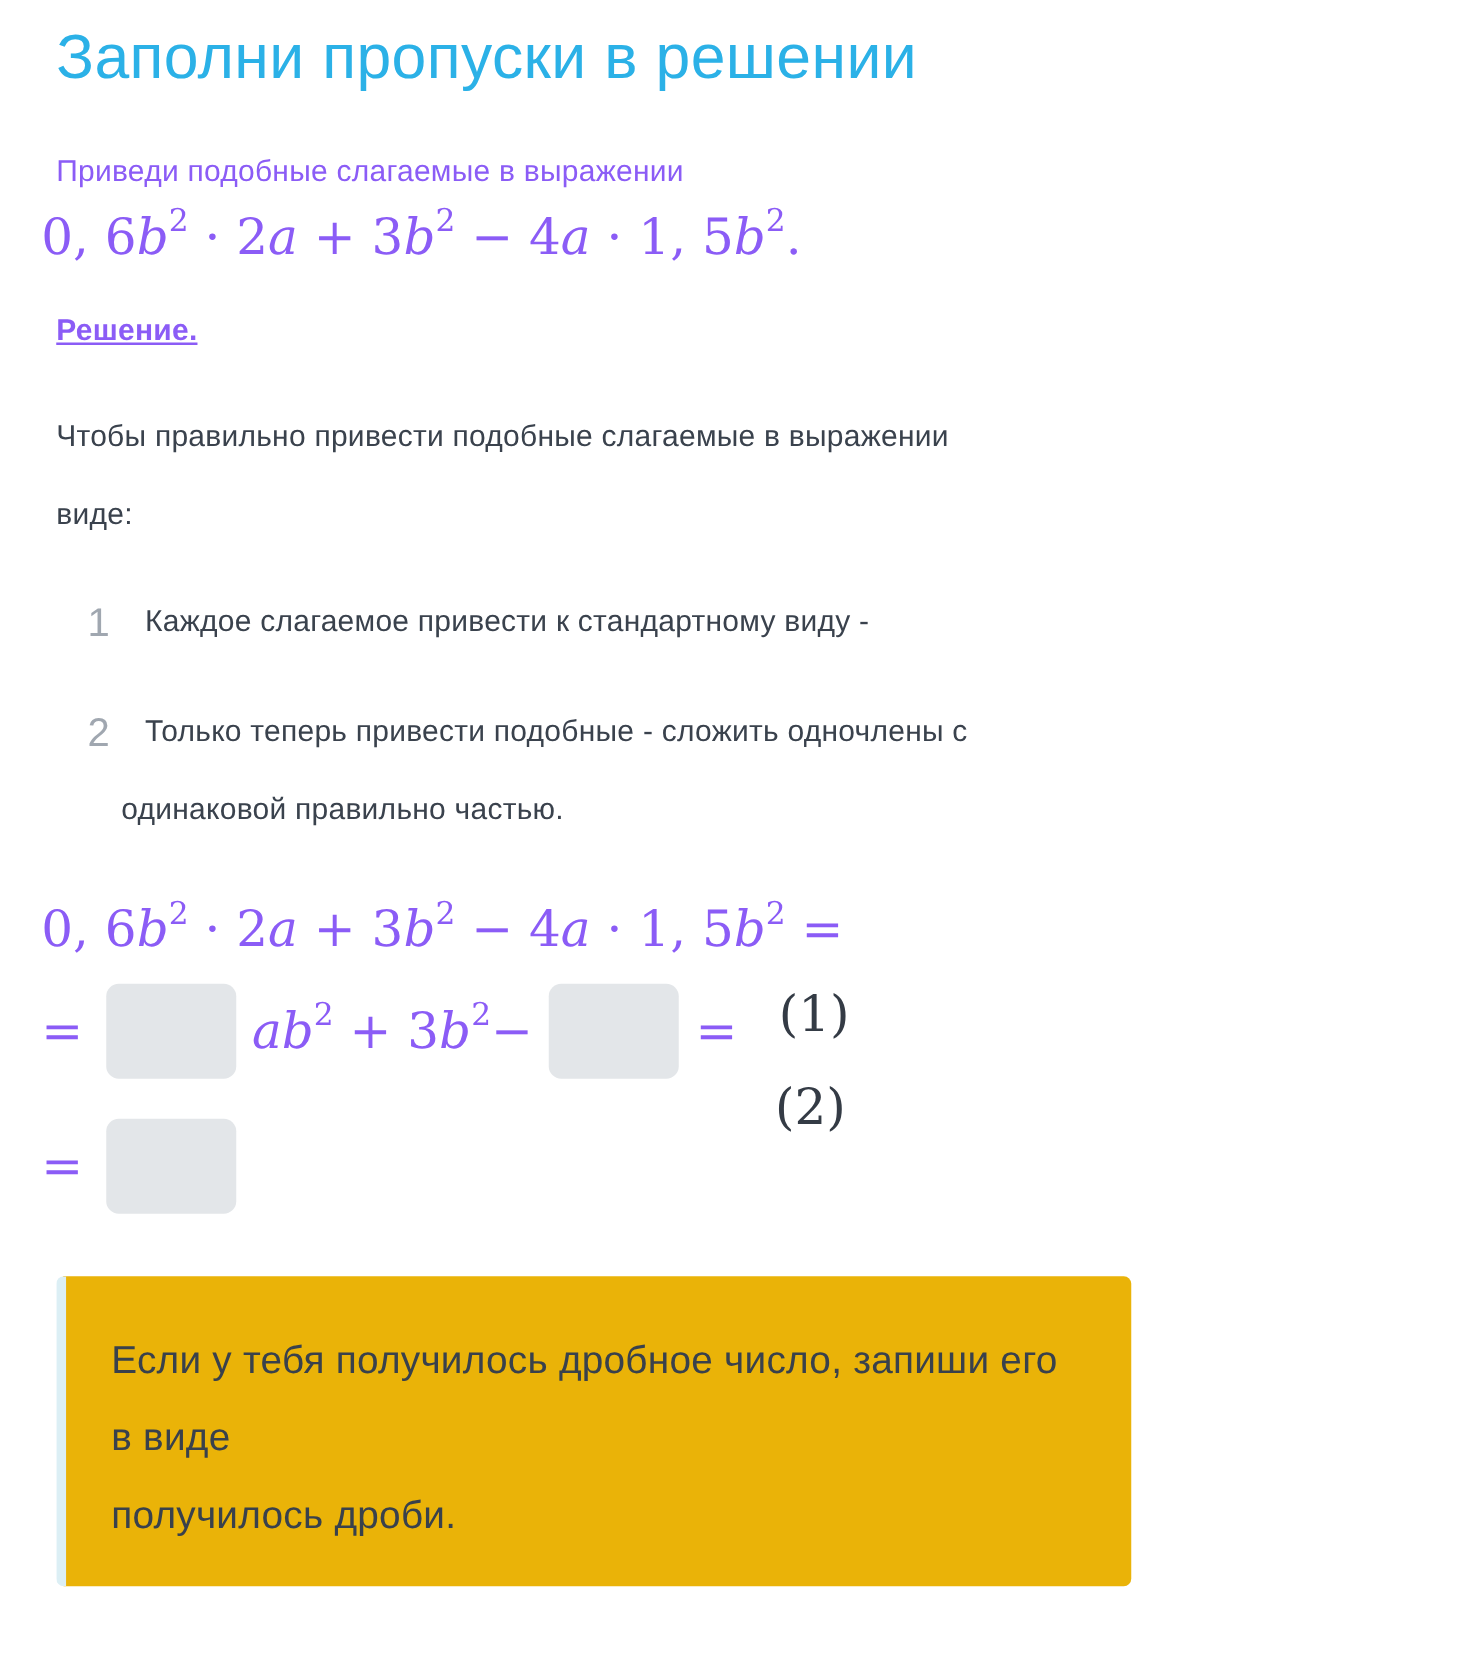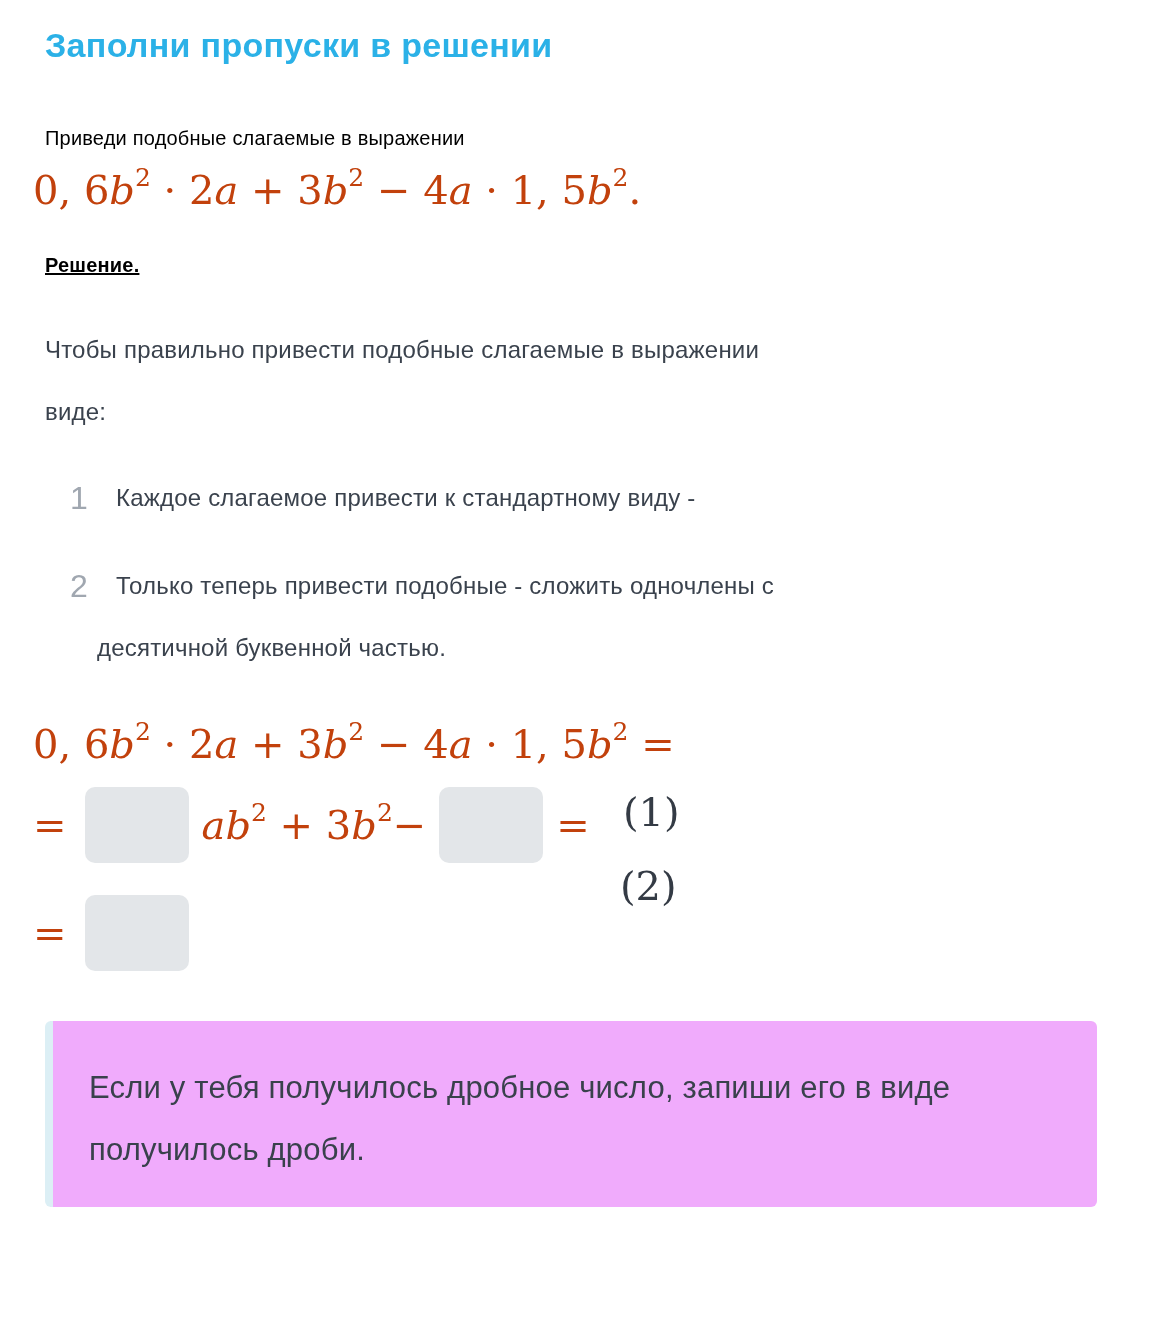--- a/index.html
+++ b/index.html
@@ -11,43 +11,43 @@
     overflow: hidden;
     font-family: "Liberation Sans", sans-serif;
     color: #3A424D;
   }
   .page {
     padding: 22px 45px 0 45px;
   }
   
   .title {
     margin: 0 0 46px 0;
-    font-size: 34px;
+    font-size: 50px;
     line-height: 46px;
-    font-weight: 700;
+    font-weight: 400;
     letter-spacing: 0.3px;
     color: #2BB1E7;
   }
   
   .body-text {
     margin: 0;
-    font-size: 20px;
+    font-size: 24px;
     line-height: 48px;
     letter-spacing: 0.2px;
-    color: #000000;
+    color: #8b5cf6;
   }
   .bold { font-weight: 700; text-decoration: underline; }
   .solution-heading { margin: 0 0 30px 0; }
   .intro-wrap { margin: 0 0 24px 0; }
   .intro-line { display: block; font-size: 24px; line-height: 62px; letter-spacing: 0.2px; }
   
   .math {
     font-family: "DejaVu Serif", serif;
     font-size: 40px;
-    color: #c2410c;
+    color: #8b5cf6;
     white-space: nowrap;
   }
   .m-var { font-style: italic; }
   .m-num { font-style: normal; }
   sup.m-sup {
     font-size: 25px;
     font-style: normal;
     line-height: 0;
     position: relative;
     top: -4px;
@@ -100,22 +100,22 @@
     font-size: 40px;
     line-height: 50px;
     color: #343B45;
   }
   .eq-num-1 { top: 72px; left: 590px; }
   .eq-num-2 { top: 146px; left: 587px; }
   
   .hint-box {
     margin-top: 48px;
     box-sizing: border-box;
-    width: 1052px;
-    background: #f0abfc;
+    width: 860px;
+    background: #eab308;
     border-left: 8px solid #DCEFF5;
     border-radius: 6px;
     padding: 36px 45px 26px 36px;
   }
   .hint-line { display: block; font-size: 31px; line-height: 62px; letter-spacing: 0.2px; color: #39414C; }
 </style>
 </head>
 <body>
 
 <main class="page">
@@ -134,21 +134,21 @@
   </div>
 
   <div class="steps">
     <div class="step">
       <span class="step-num">1</span>
       <span class="step-line l1">Каждое слагаемое привести к стандартному виду -</span>
     </div>
     <div class="step">
       <span class="step-num">2</span>
       <span class="step-line l1">Только теперь привести подобные - сложить одночлены с</span>
-      <span class="step-line l2">десятичной буквенной частью.</span>
+      <span class="step-line l2">одинаковой правильно частью.</span>
     </div>
   </div>
 
   <div class="math-block">
 
     <div class="math eq-line1"><span class="m-num">0, 6</span><span class="m-var">b</span><sup class="m-sup">2</sup><span class="m-num"> · </span><span class="m-num">2</span><span class="m-var">a</span><span class="m-num"> + </span><span class="m-num">3</span><span class="m-var">b</span><sup class="m-sup">2</sup><span class="m-num"> − </span><span class="m-num">4</span><span class="m-var">a</span><span class="m-num"> · </span><span class="m-num">1, 5</span><span class="m-var">b</span><sup class="m-sup">2</sup><span class="m-num"> =</span></div>
 
     <div class="eq-row eq-row2">
       <span class="math"><span class="m-num">=</span></span>
       <span class="blank first"></span>

